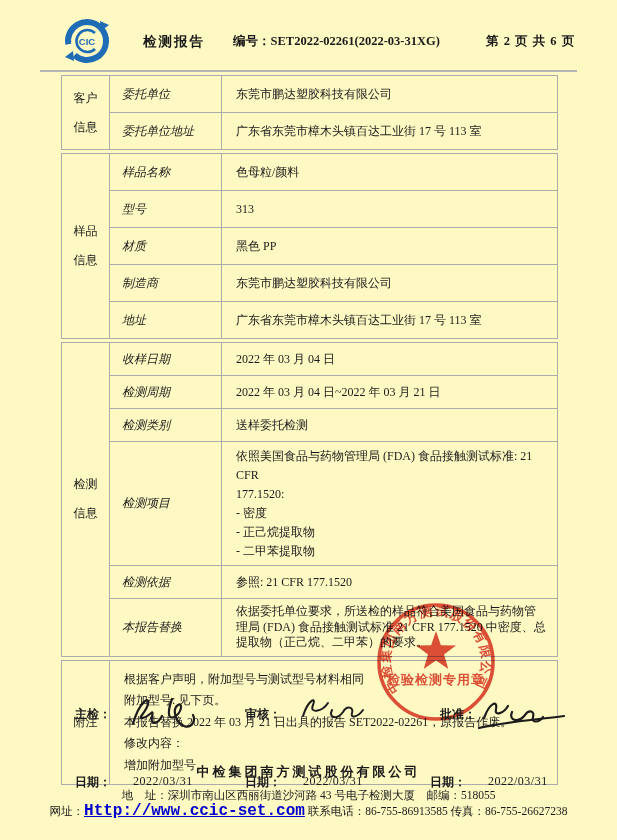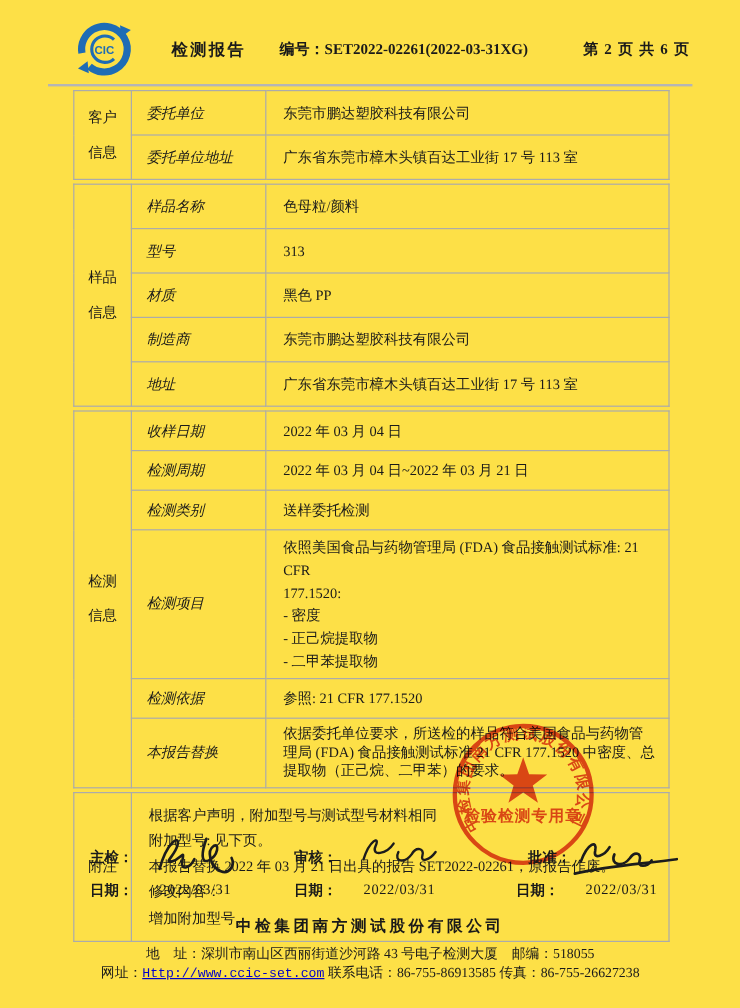--- a/index.html
+++ b/index.html
@@ -1,16 +1,16 @@
 <!DOCTYPE html>
 <html><head>
 <meta charset="utf-8">
 <style>
   html,body{margin:0;padding:0;background:#ffffff;}
-  .page{position:relative;width:617px;height:840px;background:#fde047;overflow:hidden;
+  .page{position:relative;width:617px;height:840px;background:#fef9c3;overflow:hidden;
         font-family:"Liberation Serif","DejaVu Serif",serif;color:#1a1a1a;}
   
   .hdr-logo{position:absolute;left:62px;top:16px;width:50px;height:50px;}
   .hdr-title{position:absolute;left:143px;top:33px;font-size:13.5px;font-weight:bold;letter-spacing:2px;}
   .hdr-no{position:absolute;left:233px;top:33px;font-size:12.5px;font-weight:bold;}
   .hdr-page{position:absolute;left:486px;top:33px;font-size:12.5px;font-weight:bold;letter-spacing:1px;}
   .hdr-rule{position:absolute;left:40px;right:40px;top:70px;height:2px;background:#b5b5b5;}
   
   .main{position:absolute;left:61px;top:75px;width:497px;}
   table.sec{border-collapse:collapse;width:497px;table-layout:fixed;margin-bottom:3px;font-size:12px;}
@@ -29,34 +29,34 @@
   
   .sign-row{position:absolute;left:61px;top:688px;width:437px;display:grid;
             grid-template-columns:170px 157px 170px;z-index:6;}
   .sign-col{position:relative;height:50px;}
   .sign-label{position:absolute;left:14px;top:18px;font-size:12px;font-weight:bold;}
   .sign-col .sig-svg{position:absolute;left:58px;top:0;}
   .sign-col.approve .sign-label{left:52px;}
   .sign-col.approve .sig-svg{left:88px;}
   .date-row{position:absolute;left:61px;top:734px;width:497px;display:grid;
             grid-template-columns:170px 157px 170px;font-size:12px;z-index:6;}
-  .date-col{position:relative;height:20px;}
+  .date-col{position:relative;height:20px;margin-top:40px;}
   .date-label{position:absolute;left:14px;top:0;font-weight:bold;}
   .date-val{position:absolute;left:72px;top:0;letter-spacing:.5px;}
   .date-col.approve .date-label{left:42px;}
   .date-col.approve .date-val{left:100px;}
   
   .stamp{position:absolute;left:364px;top:590px;width:144px;height:144px;z-index:5;opacity:.87;
          mix-blend-mode:multiply;pointer-events:none;}
   
   .footer{position:absolute;left:0;top:763px;width:617px;text-align:center;}
   .f-company{font-size:13px;font-weight:bold;letter-spacing:3px;margin-bottom:6px;}
   .f-line{font-size:11.5px;line-height:16px;}
   .f-url{color:#0000cc;text-decoration:underline;
-         font-family:"Liberation Mono","DejaVu Sans Mono",monospace;font-size:11px;}
+         font-family:"Liberation Mono","DejaVu Sans Mono",monospace;font-size:16px;font-weight:bold;}
 </style>
 </head>
 <body>
 
 <div class="page">
 
   <svg class="hdr-logo" viewBox="0 0 50 50">
     <circle cx="25" cy="25" r="19" fill="none" stroke="#1e6cb5" stroke-width="6" stroke-dasharray="73 13" stroke-dashoffset="20" transform="rotate(-30 25 25)"></circle>
     <polygon points="38,5 47,9 39,15" fill="#1e6cb5"></polygon>
     <polygon points="12,45 3,41 11,35" fill="#1e6cb5"></polygon>

